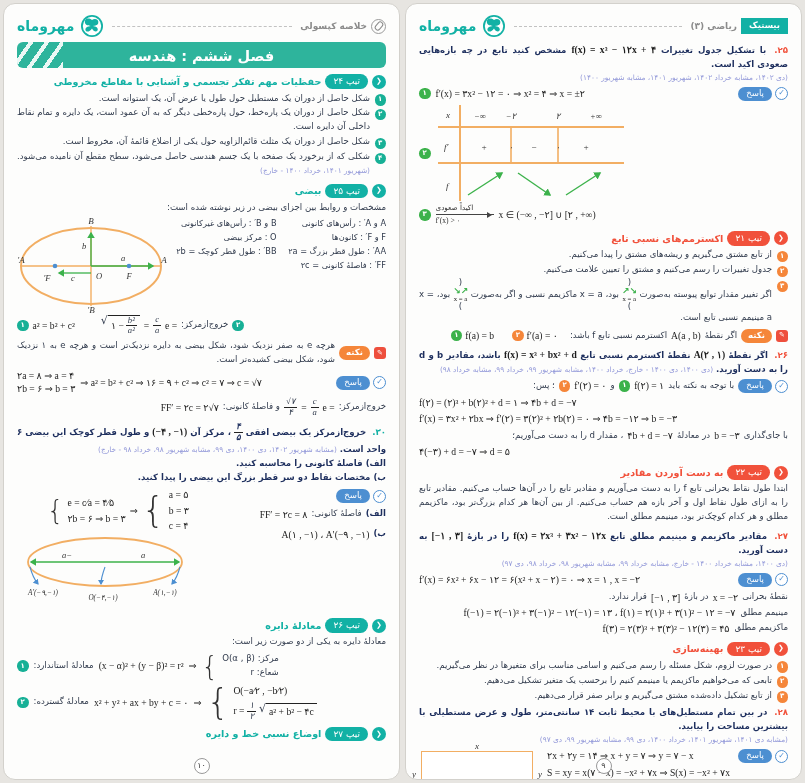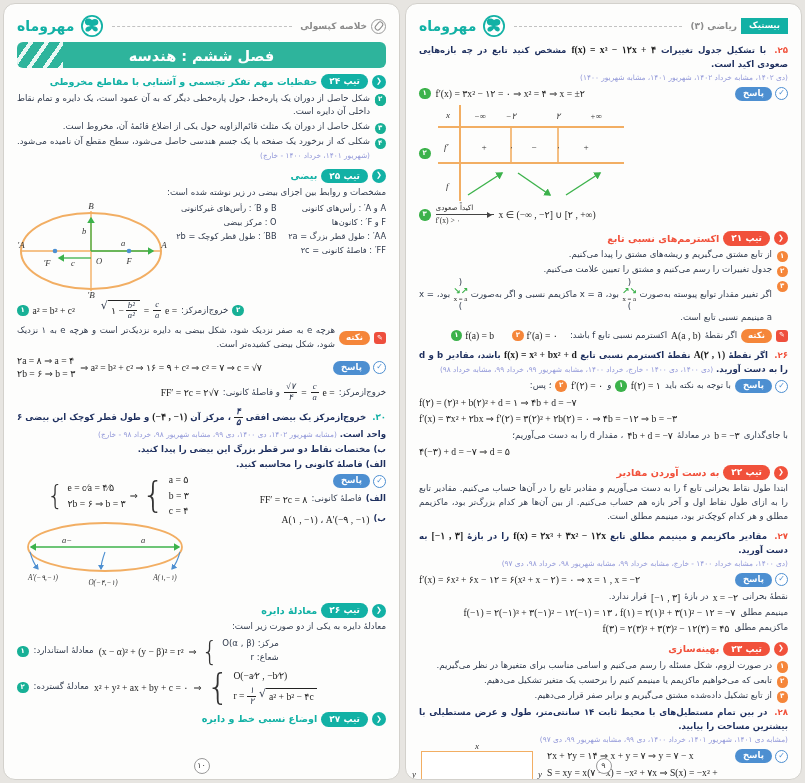--- a/index.html
+++ b/index.html
@@ -24,39 +24,39 @@
   
   .banner{height:26px;background:#2eb49c;border-radius:6px;color:#fff;font-weight:bold;
           font-size:14.5px;display:flex;align-items:flex-end;justify-content:center;
           position:relative;margin:4px 0 6px;overflow:hidden}
   .banner::before{content:"";position:absolute;left:0;top:0;bottom:0;width:46px;
           background:repeating-linear-gradient(-55deg,rgba(255,255,255,.9) 0 4px,transparent 4px 13px)}
   
   .tip-row{display:flex;align-items:center;gap:4px;margin:5px 0 2px}
   .tip-chev{width:14px;height:14px;border-radius:50%;color:#fff;font-size:7px;
             display:inline-flex;align-items:center;justify-content:center;flex:none}
-  .tip-badge{padding:0 8px;border-radius:8px;color:#fff;font-weight:bold;font-size:9px;flex:none}
+  .tip-badge{padding:0 8px;border-radius:8px;color:#fff;font-weight:normal;font-size:9px;flex:none}
   .tip-title{font-weight:bold;font-size:9.6px}
   .teal .tip-chev,.teal .tip-badge{background:#12b1a5}.teal .tip-title{color:#12b1a5}
   .red .tip-chev,.red .tip-badge{background:#f1513b}.red .tip-title{color:#f1513b}
   .item{position:relative;padding-right:16px;margin:1px 0;text-align:justify}
   .item .nc{position:absolute;right:0;top:2.5px}
   .nc{width:11.5px;height:11.5px;border-radius:50%;color:#fff;font-size:7px;font-weight:bold;
       display:inline-flex;align-items:center;justify-content:center;flex:none}
   .nc-g{background:#3cb24b}.nc-o{background:#f5863a}.nc-t{background:#17b096}
   
   .q{margin:4px 0 1px;font-weight:bold;color:#1e2f5e;text-align:justify}
   .qn-red{color:#f1513b;margin-left:3px}.qn-teal{color:#12b1a5;margin-left:3px}
   .src{color:#9399d9;font-weight:normal;font-size:7.4px}
   
   .ans-row{display:flex;justify-content:space-between;align-items:center;gap:6px;margin:2px 0}
   .ans-badge{display:inline-flex;align-items:center;gap:3px;flex:none}
   .chk{width:13px;height:13px;border:1.5px solid #4d8fd1;border-radius:50%;background:#fff;
        color:#4d8fd1;font-size:8px;display:inline-flex;align-items:center;justify-content:center}
-  .ans-pill{background:#4d8fd1;color:#fff;font-weight:bold;font-size:8.6px;
+  .ans-pill{background:#4d8fd1;color:#fff;font-weight:normal;font-size:8.6px;
             padding:0 8px;border-radius:7px}
   .math{direction:ltr;unicode-bidi:isolate;font-family:"Liberation Serif",serif;
         font-size:9.6px;color:#1c1c1c}
   .ml{direction:ltr;text-align:left;margin:1px 0}
   .ltr-row{display:flex;direction:ltr;align-items:center;gap:5px;flex:1;justify-content:flex-start}
   
   .note-row{display:flex;align-items:center;gap:4px;margin:3px 0;flex-wrap:wrap}
   .note-ico{width:12px;height:12px;border-radius:3px;background:#ee4f3d;color:#fff;font-size:7px;
             display:inline-flex;align-items:center;justify-content:center;flex:none}
   .note-pill{background:#f5863a;color:#fff;font-weight:bold;font-size:8.6px;
@@ -120,21 +120,21 @@
 
   <div class="banner">
     <span>فصل ششم : هندسه</span>
   </div>
 
   <div class="tip-row teal">
     <span class="tip-chev">❮</span>
     <span class="tip-badge">تیپ ۲۴</span>
     <span class="tip-title">حفظیات مهم تفکر تجسمی و آشنایی با مقاطع مخروطی</span>
   </div>
-  <div class="item"><span class="nc nc-t">۱</span></div>
+  <div class="item"><span class="nc nc-t">۱</span><span>شکل حاصل از دوران یک مستطیل حول طول یا عرض آن، یک استوانه است.</span></div>
   <div class="item"><span class="nc nc-t">۲</span><span>شکل حاصل از دوران یک پاره‌خط، حول پاره‌خطی دیگر که به آن عمود است، یک دایره و تمام نقاط داخلی آن دایره است.</span></div>
   <div class="item"><span class="nc nc-t">۳</span><span>شکل حاصل از دوران یک مثلث قائم‌الزاویه حول یکی از اضلاع قائمهٔ آن، مخروط است.</span></div>
   <div class="item"><span class="nc nc-t">۴</span><span>شکلی که از برخورد یک صفحه با یک جسم هندسی حاصل می‌شود، سطح مقطع آن نامیده می‌شود.</span>
     <span class="src">(شهریور ۱۴۰۱، خرداد ۱۴۰۰ - خارج)</span></div>
 
   <div class="tip-row teal">
     <span class="tip-chev">❮</span>
     <span class="tip-badge">تیپ ۲۵</span>
     <span class="tip-title">بیضی</span>
   </div>
@@ -246,22 +246,22 @@
     <span>خروج‌ازمرکز یک بیضی افقی</span>
     <span class="frac">
         <span class="fn">۴</span>
         <span class="fd">۵</span>
       </span>
     <span>، مرکز آن</span>
     <span class="math">(−۴ , −۱)</span>
     <span>و طول قطر کوچک این بیضی ۶ واحد است.</span>
     <span class="src">(مشابه شهریور ۱۴۰۲، دی ۱۴۰۰، دی ۹۹، مشابه شهریور ۹۸، خرداد ۹۸ - خارج)</span>
   </div>
+  <div class="q" style="margin:0">الف) فاصلهٔ کانونی را محاسبه کنید.</div>
   <div class="q" style="margin:0 0 2px">ب) مختصات نقاط دو سر قطر بزرگ این بیضی را پیدا کنید.</div>
-  <div class="q" style="margin:0">الف) فاصلهٔ کانونی را محاسبه کنید.</div>
 
   <div class="two-col">
     <div style="flex:1.1">
       <div class="ans-row" style="justify-content:flex-start">
         <span class="ans-badge">
           <span class="chk">✓</span>
           <span class="ans-pill">پاسخ</span>
         </span>
       </div>
       <div style="display:flex;gap:4px;margin-top:4px">

